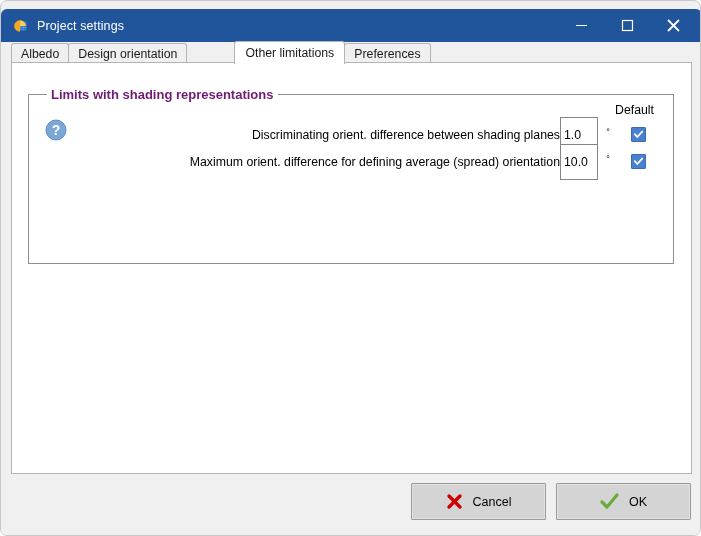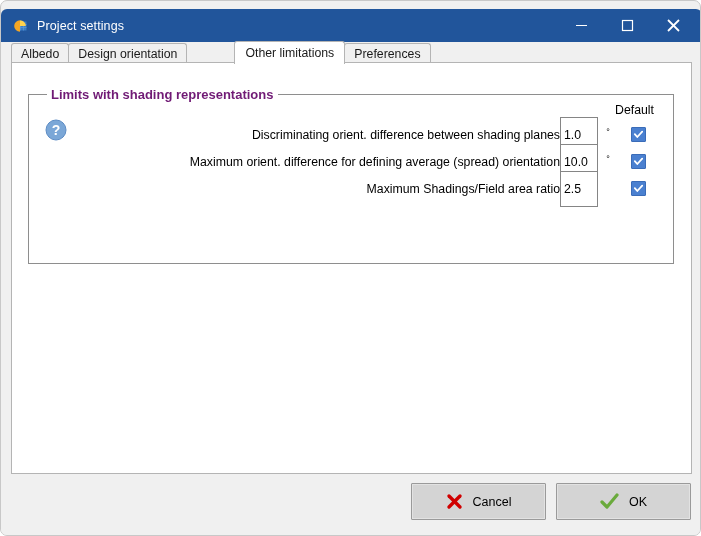--- a/index.html
+++ b/index.html
@@ -348,32 +348,20 @@
           <div class="row-unit">°</div>
           <div class="cb-cell">
             <div class="checkbox">
               <svg width="11" height="11" viewBox="0 0 11 11">
                   <polyline points="1.8,5.2 4.3,8 9.2,2.6" fill="none" stroke="#ffffff" stroke-width="1.8" stroke-linecap="round" stroke-linejoin="round"></polyline>
                 </svg>
             </div>
           </div>
         </div>
 
-        <div class="row">
-          <div class="row-label">Maximum Shadings/Field area ratio</div>
-          <input class="row-input" type="text" value="2.5" style="">
-          <div class="row-unit empty"></div>
-          <div class="cb-cell">
-            <div class="checkbox">
-              <svg width="11" height="11" viewBox="0 0 11 11">
-                  <polyline points="1.8,5.2 4.3,8 9.2,2.6" fill="none" stroke="#ffffff" stroke-width="1.8" stroke-linecap="round" stroke-linejoin="round"></polyline>
-                </svg>
-            </div>
-          </div>
-        </div>
 
       </div>
     </div>
 
   </div>
 
   <div class="footer">
     <div class="footer-btns">
       <div class="fbtn">
         <span>

